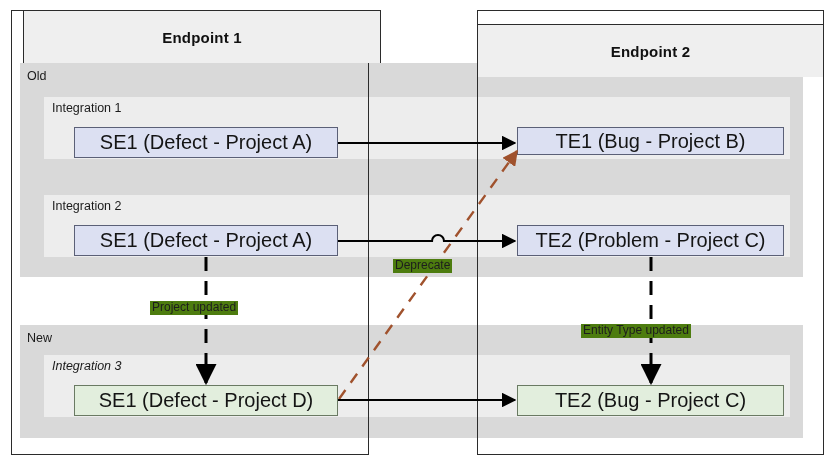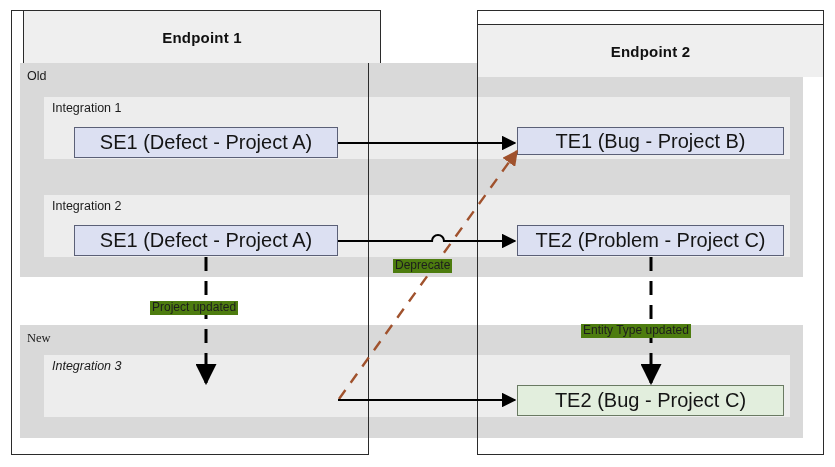--- a/index.html
+++ b/index.html
@@ -74,21 +74,21 @@
 
   <div class="band band-int" style="left:44px;top:97px;width:746px;height:62px;"></div>
 
   <div class="band band-int" style="left:44px;top:195px;width:746px;height:62px;"></div>
 
   <div class="band band-new" style="left:20px;top:325px;width:783px;height:113px;"></div>
 
   <div class="band band-int" style="left:44px;top:355px;width:746px;height:62px;"></div>
 
   <div class="band-label" style="left:27px;top:70px;">Old</div>
-  <div class="band-label" style="left:27px;top:332px;font-family:Liberation Serif, serif;">New</div>
+  <div class="band-label" style="left:27px;top:332px;">New</div>
 
   <div class="band-label" style="left:52px;top:102px;">Integration 1</div>
   <div class="band-label" style="left:52px;top:200px;">Integration 2</div>
   <div class="band-label" style="left:52px;top:360px;font-style:italic;">Integration 3</div>
 
   <div class="endpoint" style="left:11px;top:10px;width:358px;height:445px;"></div>
   <div class="endpoint-cap" style="left:11px;top:10px;width:358px;height:53px;margin-left:12px;">
     <span class="endpoint-title">Endpoint 1</span>
   </div>
 
@@ -98,20 +98,21 @@
   </div>
 
   <div class="ebox blue" style="left:74px;top:127px;width:264px;height:31px;">SE1 (Defect - Project A)</div>
 
   <div class="ebox blue" style="left:517px;top:127px;width:267px;height:28px;">TE1 (Bug - Project B)</div>
 
   <div class="ebox blue" style="left:74px;top:225px;width:264px;height:31px;">SE1 (Defect - Project A)</div>
 
   <div class="ebox blue" style="left:517px;top:225px;width:267px;height:31px;">TE2 (Problem - Project C)</div>
 
+  <div class="ebox green" style="left:74px;top:385px;width:264px;height:31px;">SE1 (Defect - Project D)</div>
 
   <div class="ebox green" style="left:517px;top:385px;width:267px;height:31px;">TE2 (Bug - Project C)</div>
 
   <svg id="wires" viewBox="0 0 835 467">
     <defs>
       <marker id="arrowBlack" viewBox="0 0 10 10" refX="9" refY="5" markerWidth="7" markerHeight="7" orient="auto-start-reverse">
         <path d="M 0 0 L 10 5 L 0 10 z" fill="#000000"></path>
       </marker>
       <marker id="arrowBrown" viewBox="0 0 10 10" refX="9" refY="5" markerWidth="6.5" markerHeight="6.5" orient="auto-start-reverse">
         <path d="M 0 0 L 10 5 L 0 10 z" fill="#a0522d"></path>

